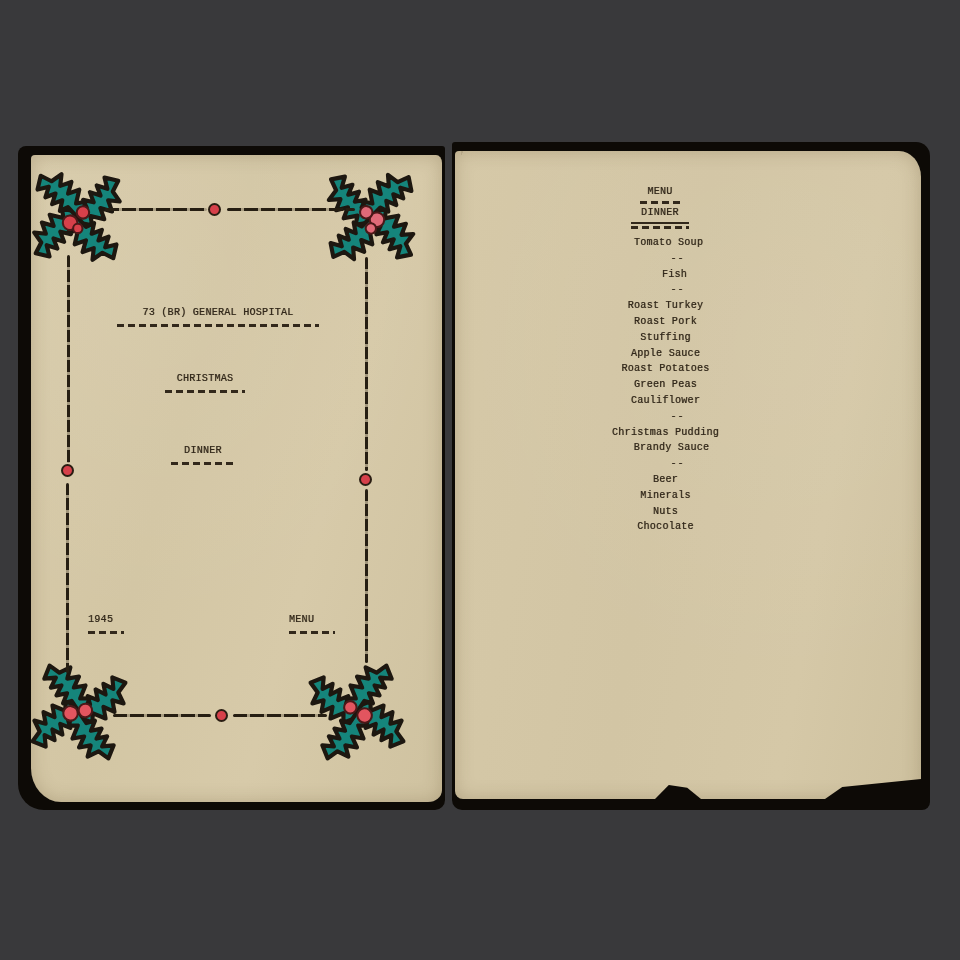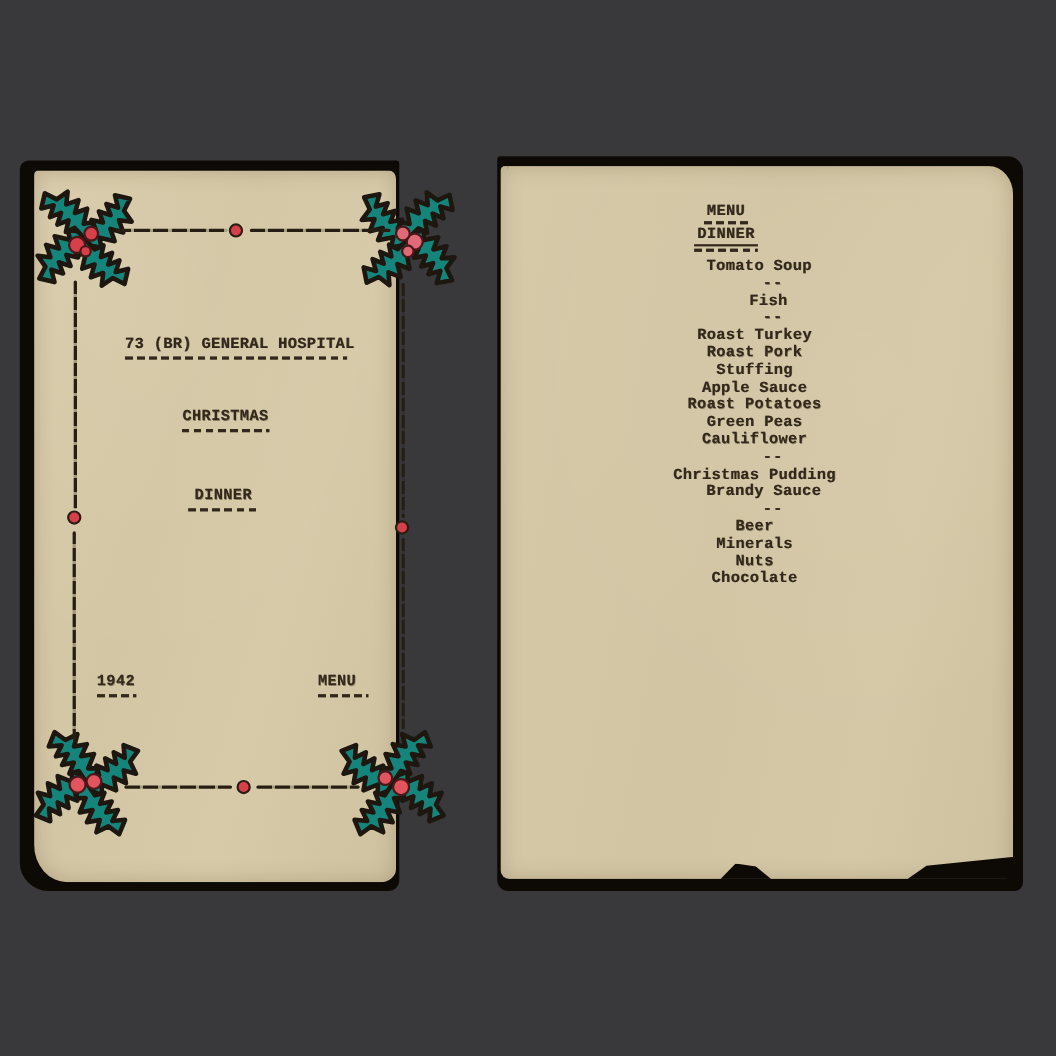--- a/index.html
+++ b/index.html
@@ -15,42 +15,42 @@
   html,body{margin:0;padding:0;}
   body{
     width:960px;height:960px;background:var(--bg);
     font-family:"Liberation Mono","DejaVu Sans Mono",monospace;
     overflow:hidden;position:relative;
   }
   .canvas{position:absolute;inset:0;}
 
   
   .back{position:absolute;background:var(--edge);}
-  .back-left{left:18px;top:146px;width:345px;height:664px;border-radius:8px 3px 10px 26px;}
+  .back-left{left:18px;top:146px;width:427px;height:664px;border-radius:8px 3px 10px 26px;}
   .back-right{left:452px;top:142px;width:478px;height:668px;border-radius:3px 14px 8px 10px;}
 
   
   .paper{
     position:absolute;
     background:
       radial-gradient(120% 90% at 30% 20%, rgba(255,255,255,0.06), rgba(0,0,0,0) 60%),
       linear-gradient(106deg,#d8cbaa 0%,#d3c6a4 38%,#d7caa9 66%,#cfc2a0 100%);
     box-shadow:inset 0 0 18px rgba(90,70,40,0.25);
   }
   .paper-left{left:13px;top:9px;right:3px;bottom:8px;border-radius:4px 6px 14px 30px / 4px 8px 12px 34px;}
   .paper-right{left:3px;top:9px;right:9px;bottom:11px;border-radius:4px 22px 8px 8px / 4px 26px 10px 8px;}
   .tear{position:absolute;background:var(--edge);}
   .tear-br{right:0;bottom:0;width:96px;height:20px;clip-path:polygon(0 100%,18% 40%,100% 0,100% 100%);}
   .tear-bm{left:200px;bottom:0;width:46px;height:14px;clip-path:polygon(0 100%,30% 0,70% 20%,100% 100%);}
   .crease{position:absolute;left:6px;top:0;width:90px;height:140px;pointer-events:none;
     background:linear-gradient(115deg,rgba(90,70,45,0.14) 0 2px,rgba(0,0,0,0) 2px 100%);}
 
   
   .tw{
-    color:var(--ink);font-weight:bold;font-size:14px;line-height:16px;
+    color:var(--ink);font-weight:normal;font-size:10px;line-height:16px;
     letter-spacing:0.3px;white-space:pre;
     text-shadow:0.5px 0.4px 0 rgba(48,38,20,0.45), -0.3px 0 0 rgba(48,38,20,0.25);
   }
   .heading{position:absolute;text-align:center;transform:translateX(-50%);}
   .plain{position:absolute;}
   .tunder{height:3px;margin-top:3px;
     background:repeating-linear-gradient(90deg,var(--ink) 0 7px,rgba(0,0,0,0) 7px 11px);}
   .tunder.solid{background:var(--ink);height:2px;}
 
   
@@ -140,21 +140,21 @@
         <div class="tw">CHRISTMAS</div>
         <div class="tunder" style="width:80px"></div>
       </div>
 
       <div class="heading" style="left:172px;top:288px">
         <div class="tw">DINNER</div>
         <div class="tunder" style="width:64px"></div>
       </div>
 
       <div class="plain" style="left:57px;top:457px">
-        <div class="tw">1942</div>
+        <div class="tw">1945</div>
         <div class="tunder" style="width:36px"></div>
       </div>
 
       <div class="plain" style="left:258px;top:457px">
         <div class="tw">MENU</div>
         <div class="tunder" style="width:46px"></div>
       </div>
 
     </div>
   </div>

